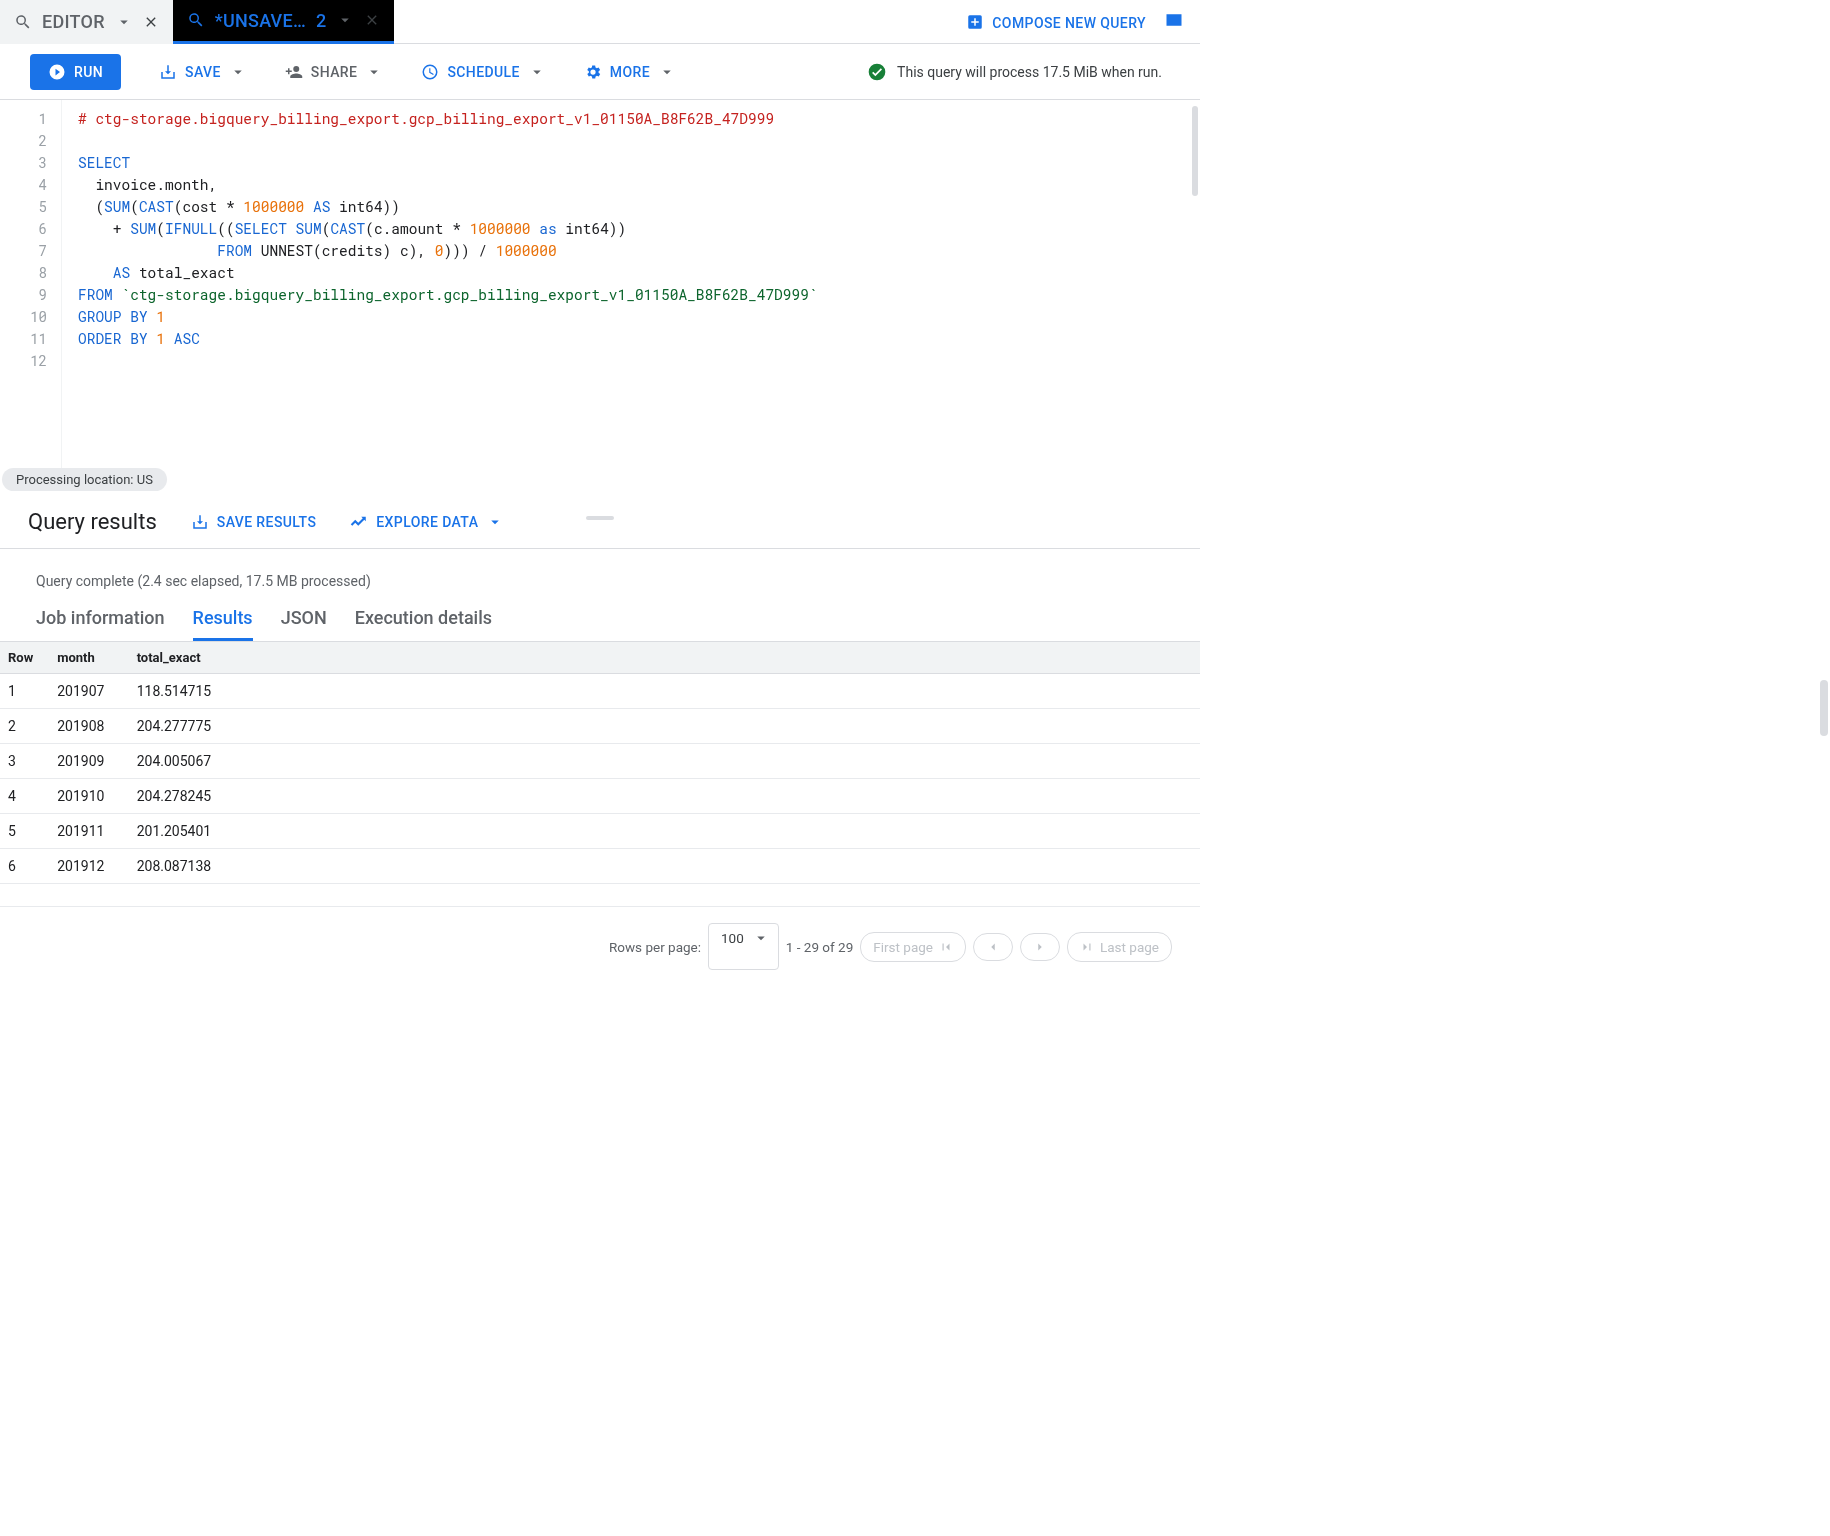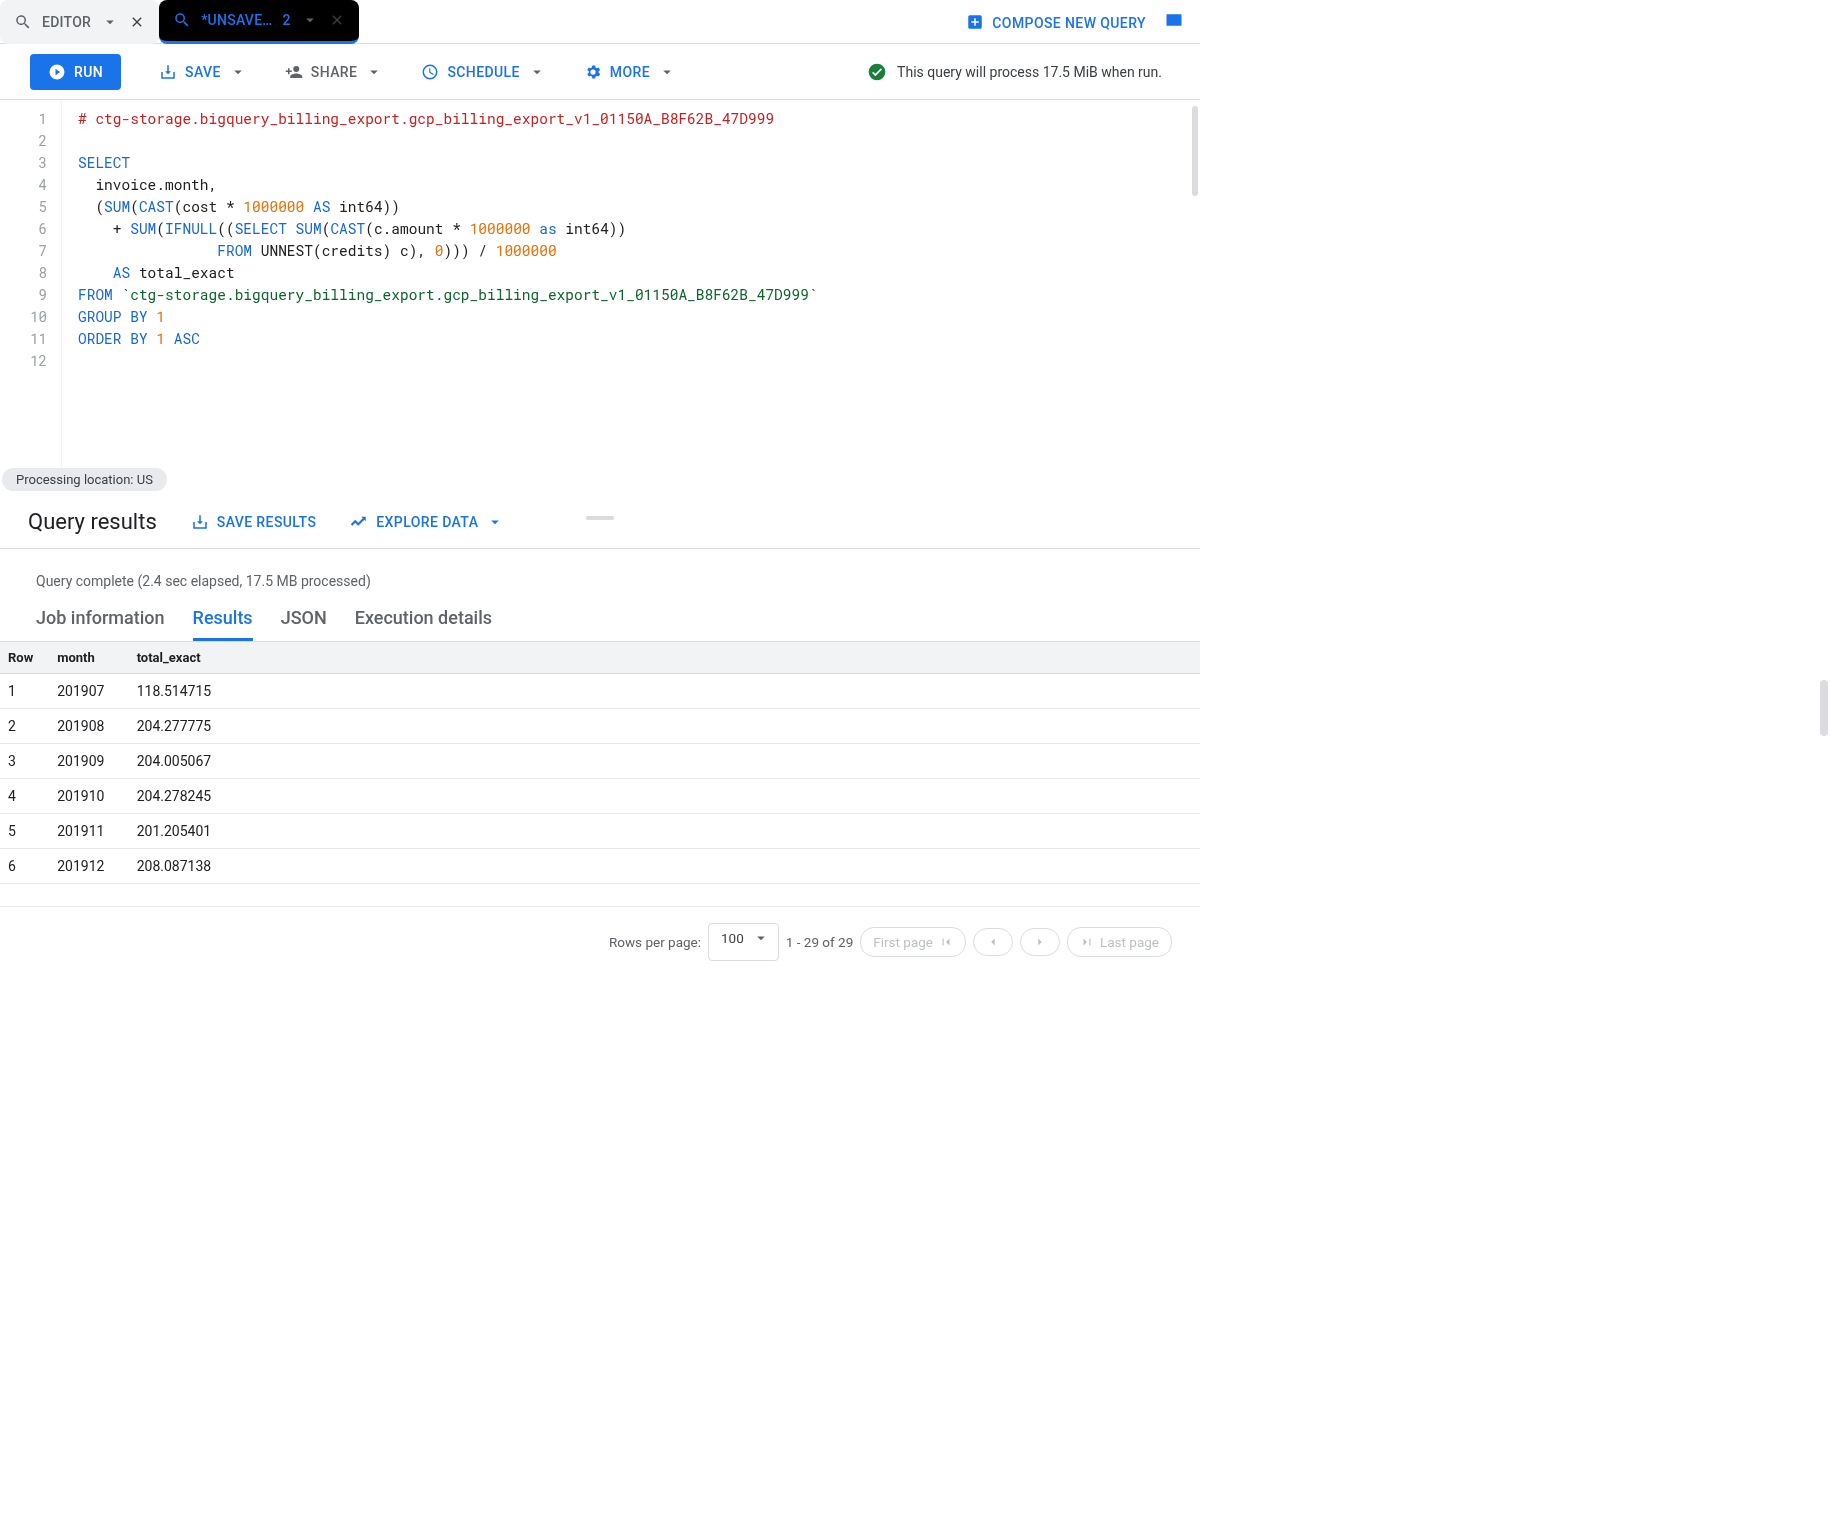--- a/index.html
+++ b/index.html
@@ -19,23 +19,22 @@
 }
 .tab {
   display: flex;
   align-items: center;
   padding: 0 14px;
   height: 44px;
   gap: 10px;
   cursor: pointer;
   color: #5f6368;
   font-weight: 500;
-  font-size: 14px;
+  font-size: 18px;
   letter-spacing: 0.25px;
-  border-radius: 8px;
 }
 .tab.inactive { background: #f1f3f4; }
 .tab.active {
   color: #1a73e8;
   border-bottom: 3px solid #1a73e8;
   background: #000000;
 }
 .tab .magnify-icon { width: 18px; height: 18px; fill: currentColor; }
 .tab .dropdown-arrow { width: 18px; height: 18px; fill: #5f6368; }
 .tab .close-x { width: 16px; height: 16px; fill: #3c4043; }
@@ -239,21 +238,21 @@
   color: #5f6368;
   font-size: 13.5px;
   margin-top: 22px;
 }
 .rpp-select {
   display: flex;
   align-items: center;
   gap: 8px;
   border: 1px solid #dadce0;
   border-radius: 4px;
-  padding: 5px 8px 13px 12px;
+  padding: 5px 8px 22px 12px;
   color: #3c4043;
 }
 .pg-btn {
   border: 1px solid #dadce0;
   border-radius: 14px;
   padding: 6px 12px;
   color: #bdc1c6;
   display: flex;
   align-items: center;
   gap: 6px;

